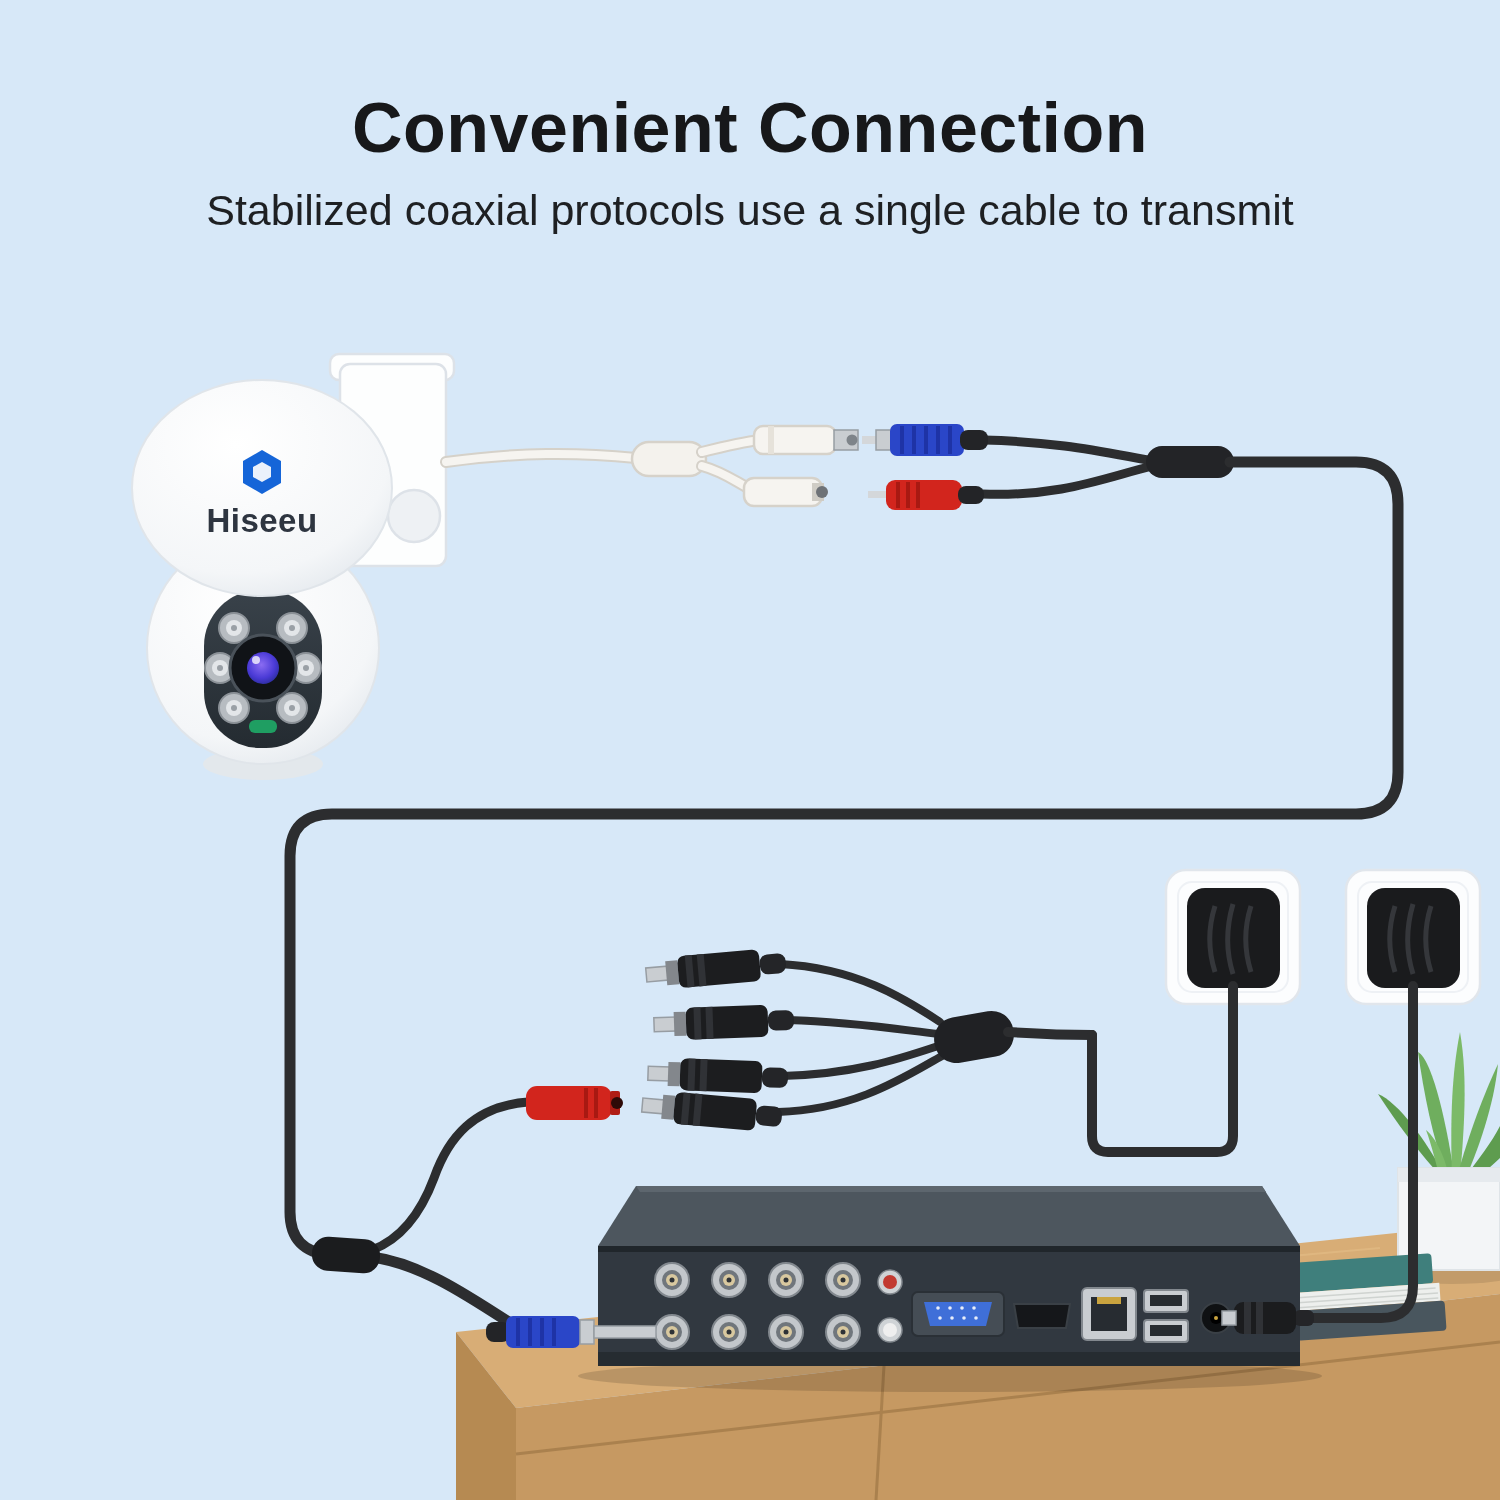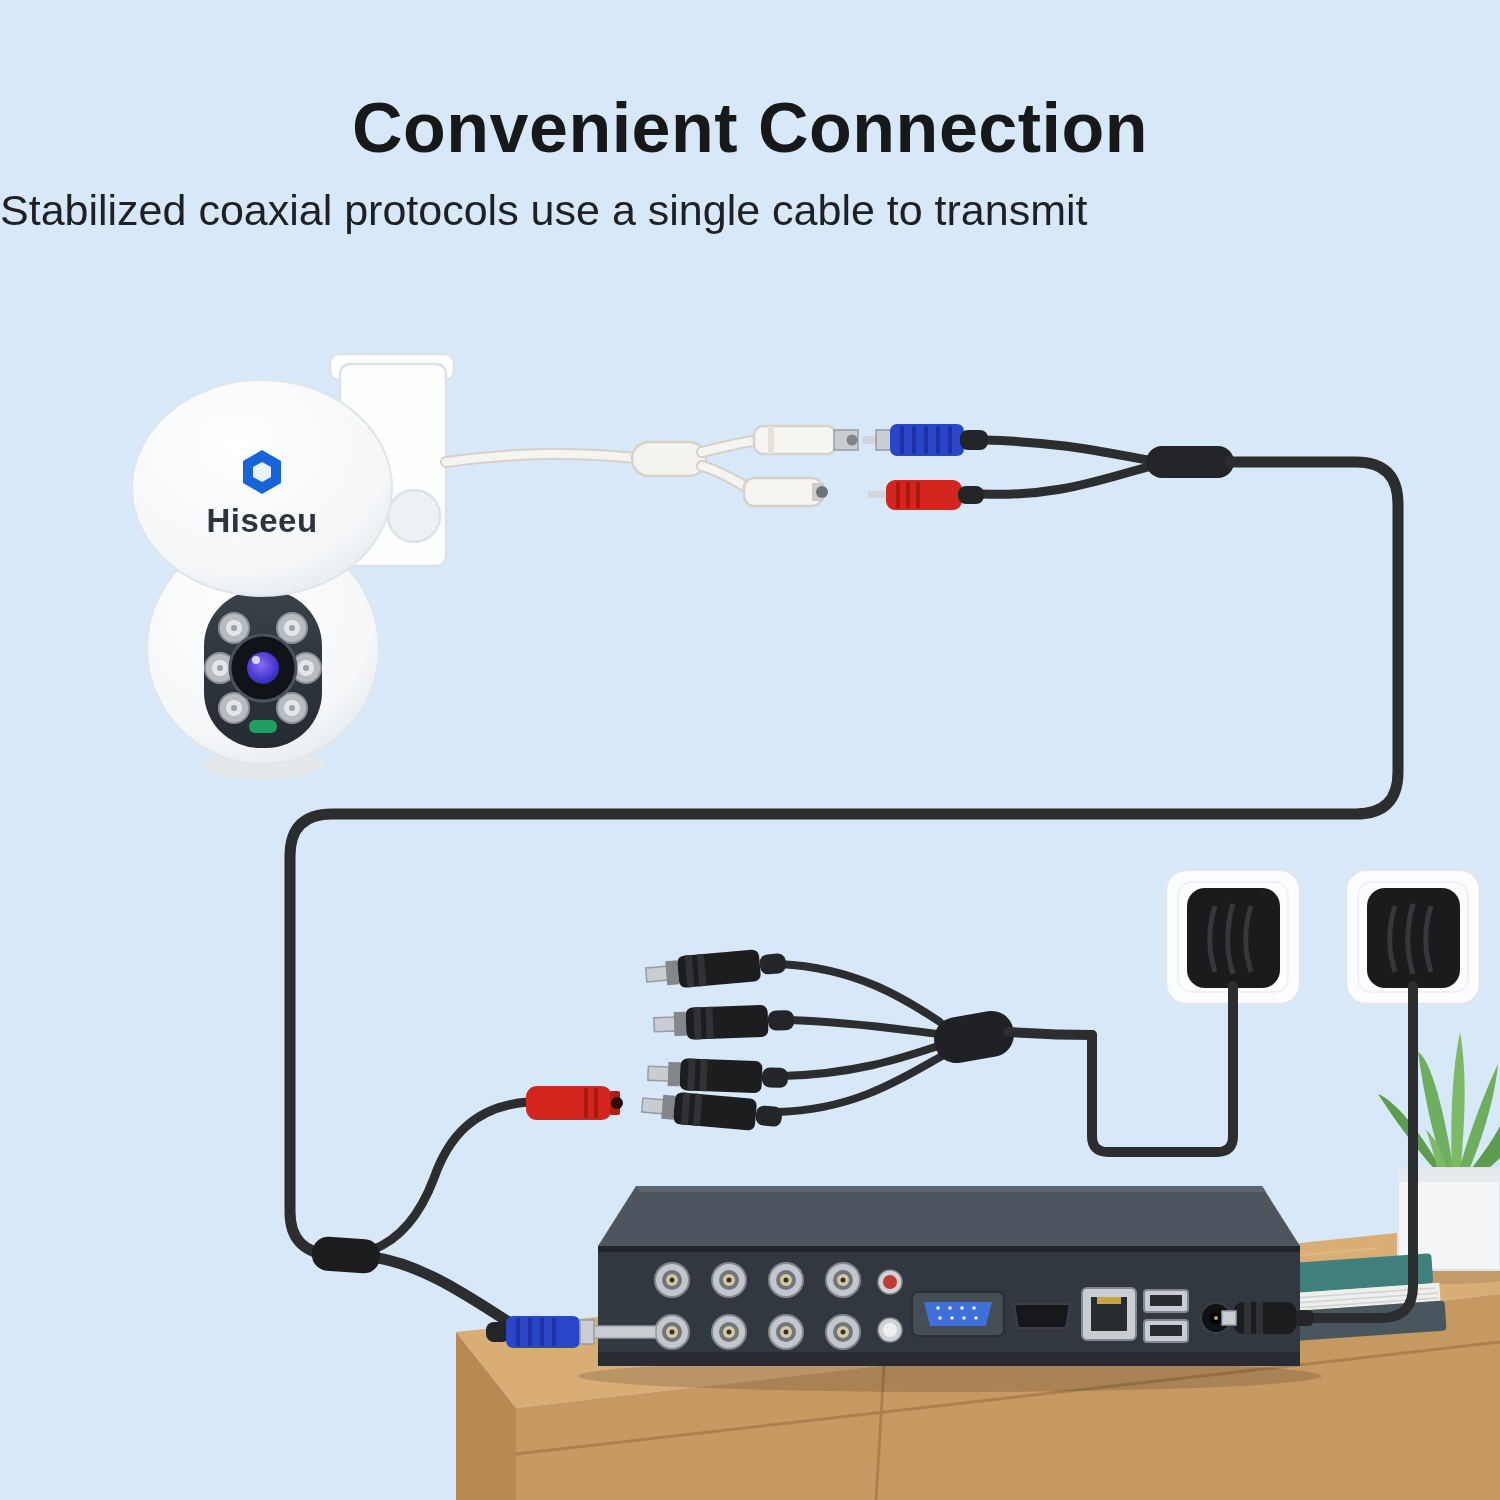--- a/index.html
+++ b/index.html
@@ -1,21 +1,21 @@
 <!DOCTYPE html>
 <html style="--page-bg: #d7e8f8; --title-text: #17181a; --body-text: #1e2023; --cable-black: #2c2d2f; --cable-white: #f6f4f0; --bnc-blue: #2a46c8; --dc-red: #d2251d; --dvr-top: #4d565e; --dvr-front: #313840; --wood-top: #d8ad76; --wood-front: #c69962; --plant-green: #6fae5e; --logo-blue: #1565d8; --outlet-white: #fcfdfe; --adapter-black: #1a1b1d;"><head>
 <meta charset="utf-8">
 <style>
   html,body{margin:0;padding:0}
   .canvas{position:relative;width:1500px;height:1500px;overflow:hidden;
           background:var(--page-bg,#d7e8f8);font-family:"Liberation Sans",sans-serif}
   .scene{position:absolute;left:0;top:0}
   .title{position:absolute;top:88px;left:0;width:100%;margin:0;text-align:center;
          font-size:70px;font-weight:800;letter-spacing:.5px;color:var(--title-text,#17181a)}
-  .subtitle{position:absolute;top:182px;left:0;width:100%;margin:0;
+  .subtitle{position:absolute;top:182px;left:0;width:100%;margin:0;text-align:center;
          font-size:43px;line-height:1.34;font-weight:400;color:var(--body-text,#1e2023)}
   .cable{fill:none;stroke:var(--cable-black,#2c2d2f);stroke-linecap:round;stroke-linejoin:round}
   .wo{fill:none;stroke:#d5d1c9;stroke-width:12;stroke-linecap:round}
   .wi{fill:none;stroke:var(--cable-white,#f6f4f0);stroke-width:8;stroke-linecap:round}
   .bracket{fill:#fdfefe;stroke:#dde2e8;stroke-width:2.5}
   .blue{fill:var(--bnc-blue,#2a46c8)}
   .red{fill:var(--dc-red,#d2251d)}
   .metal{fill:#c9cdd1;stroke:#979da3;stroke-width:1.5}
   .dark{fill:#1c1d1f}
   .dvr-top{fill:var(--dvr-top,#4d565e)}

